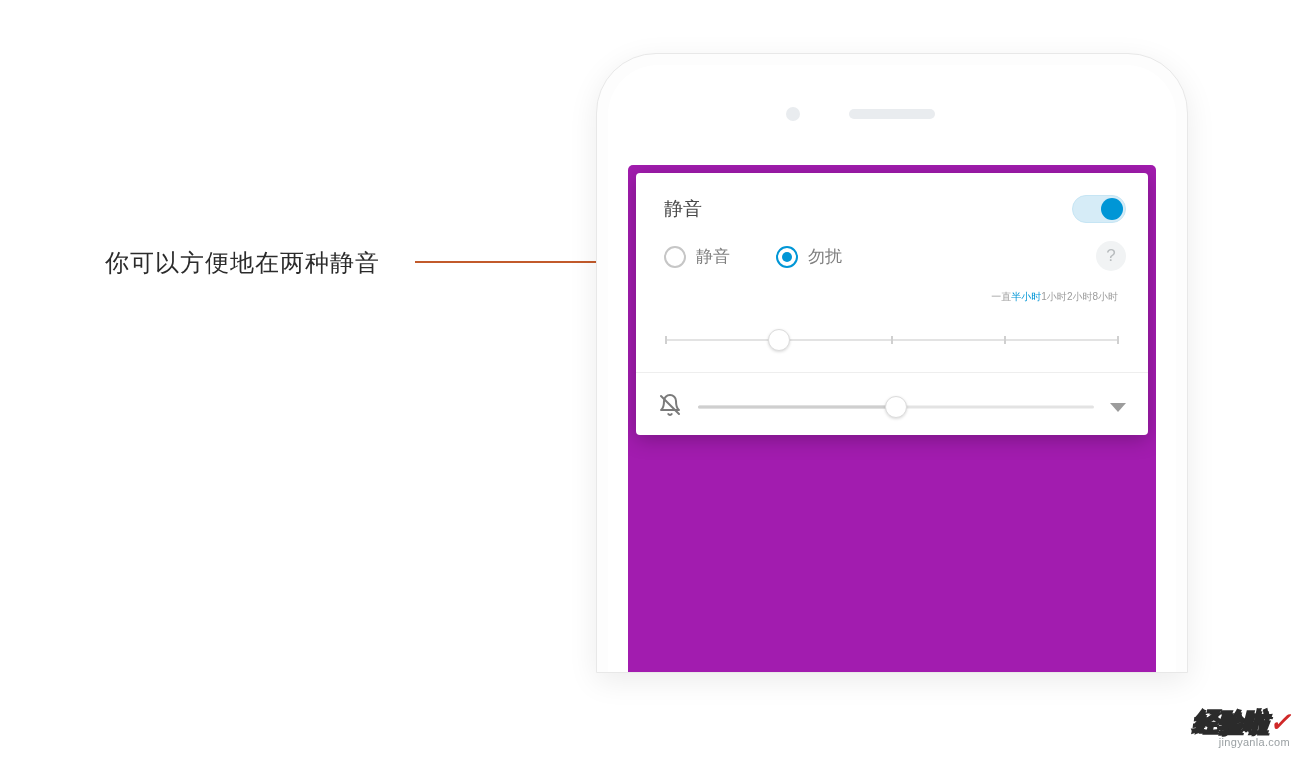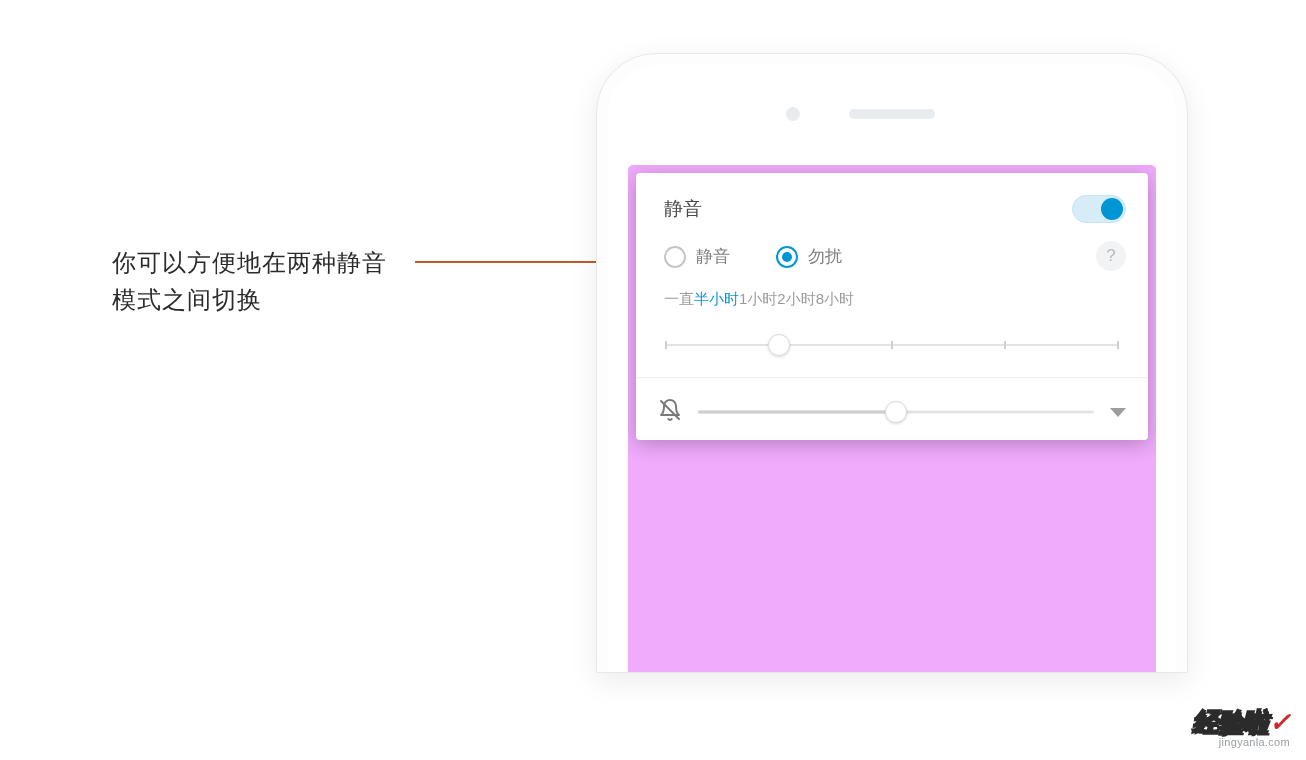--- a/index.html
+++ b/index.html
@@ -7,21 +7,21 @@
       font-family: "PingFang SC", "Microsoft YaHei", "Hiragino Sans GB", sans-serif;
       background: #ffffff;
       width: 1306px;
       height: 760px;
       position: relative;
       overflow: hidden;
     }
 
     .annotation {
       position: absolute;
-      left: 112px;
+      left: 105px;
       top: 244px;
       font-size: 24px;
       color: #2b2b2b;
       line-height: 1.55;
       letter-spacing: 1px;
     }
 
     .callout-line {
       position: absolute;
       left: 415px;
@@ -91,21 +91,21 @@
     }
     .side-btn.b1 { top: 270px; height: 90px; }
     .side-btn.b2 { top: 420px; height: 90px; }
 
     .screen {
       position: absolute;
       left: 20px;
       right: 20px;
       top: 100px;
       bottom: 0;
-      background: #f0abfc;
+      background: #a21caf;
       border-radius: 5px 5px 0 0;
       overflow: hidden;
     }
 
     .panel {
       position: absolute;
       left: 8px;
       right: 8px;
       top: 8px;
       background: #ffffff;
@@ -182,23 +182,23 @@
       border-radius: 50%;
       background: #f1f3f4;
       color: #b8bcbe;
       font-size: 17px;
       display: flex;
       align-items: center; justify-content: center;
     }
 
     .duration-row {
       display: flex;
-      justify-content: flex-start;
+      justify-content: flex-end;
       padding: 4px 30px 4px 28px;
-      font-size: 15px;
+      font-size: 10px;
     }
     .dur { color: #9b9b9b; }
     .dur.active { color: #0096d6; }
 
     .slider-wrap {
       position: relative;
       margin: 20px 30px 20px 30px;
       height: 24px;
     }
     .slider-track {
@@ -295,21 +295,20 @@
       letter-spacing: -1px;
     }
     .wm-check { color: #d02828; -webkit-text-stroke: 0; text-shadow: none; font-weight: 900; margin-left: 2px; }
     .wm-bottom { font-size: 11px; color: #9aa0a3; letter-spacing: 0.3px; margin-top: 2px; }
   </style>
 </head>
 <body>
 
 <div class="annotation">
   <div>你可以方便地在两种静音</div>
-  <div>模式之间切换</div>
 </div>
 
 <div class="callout-line"></div>
 <div class="callout-dot"></div>
 
 <div class="phone">
   <div class="side-btn b1"></div>
   <div class="side-btn b2"></div>
   <div class="phone-inner">
     <div class="cam"></div>

